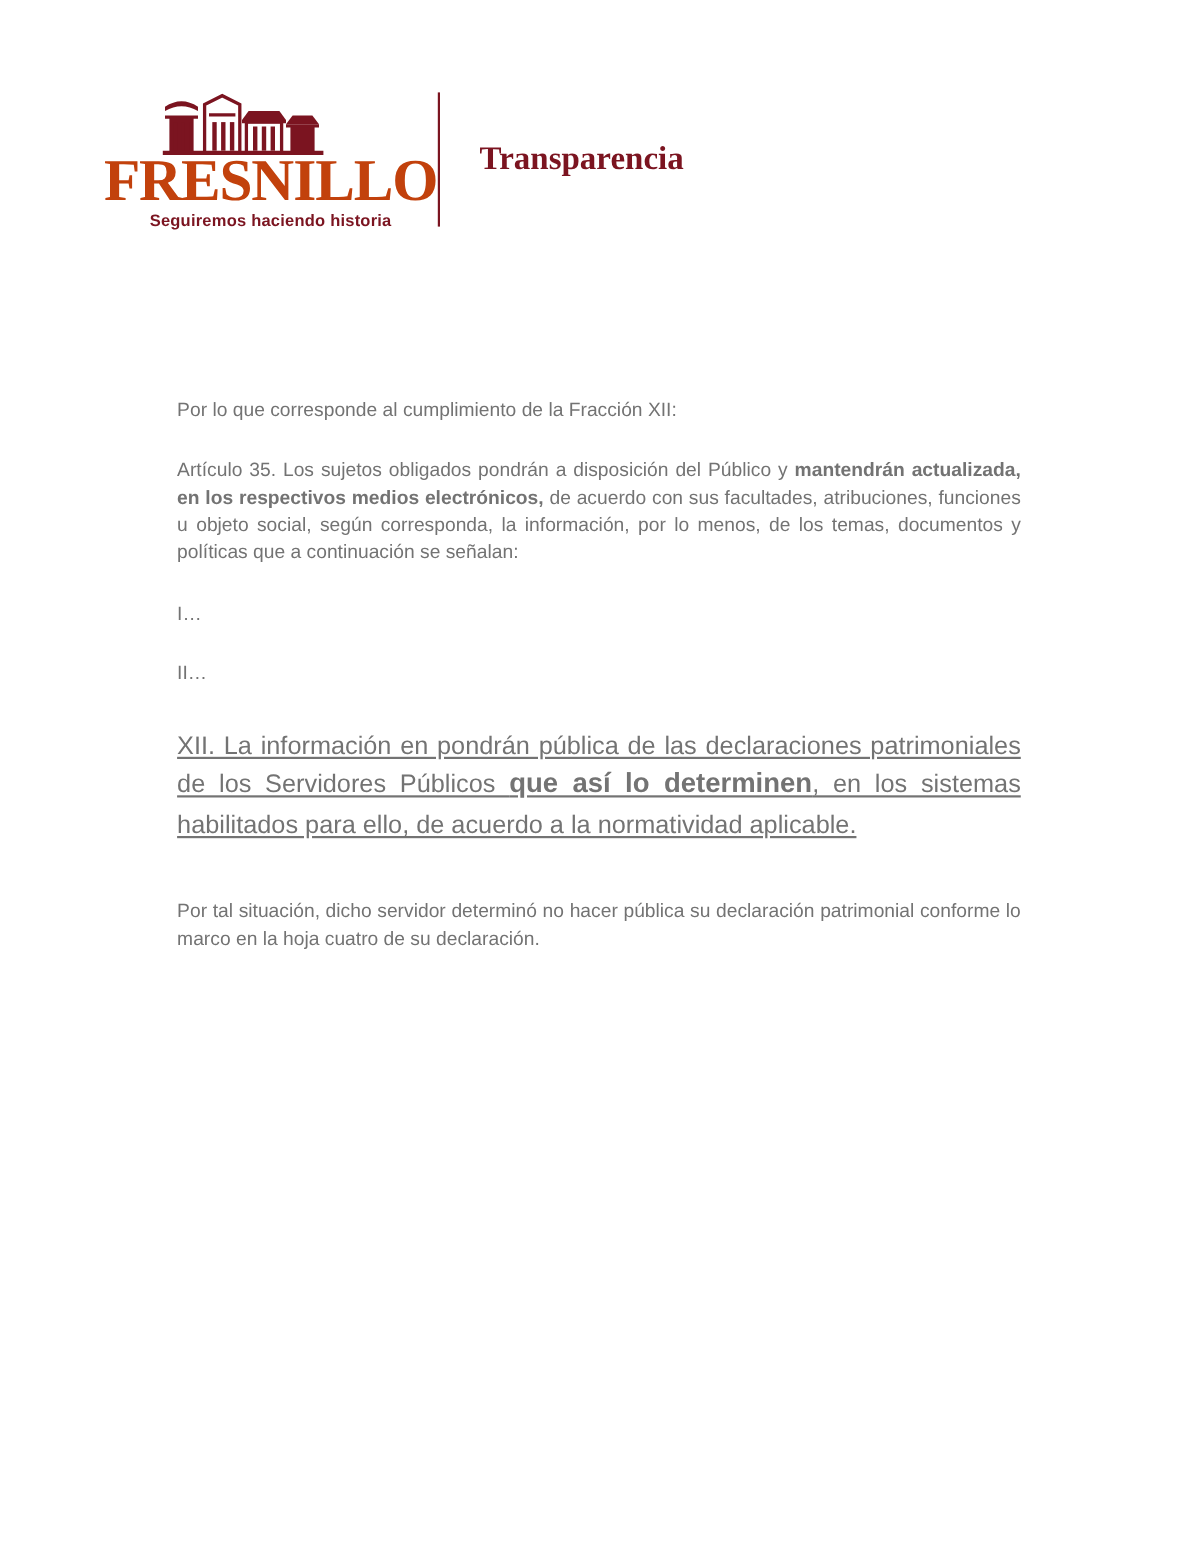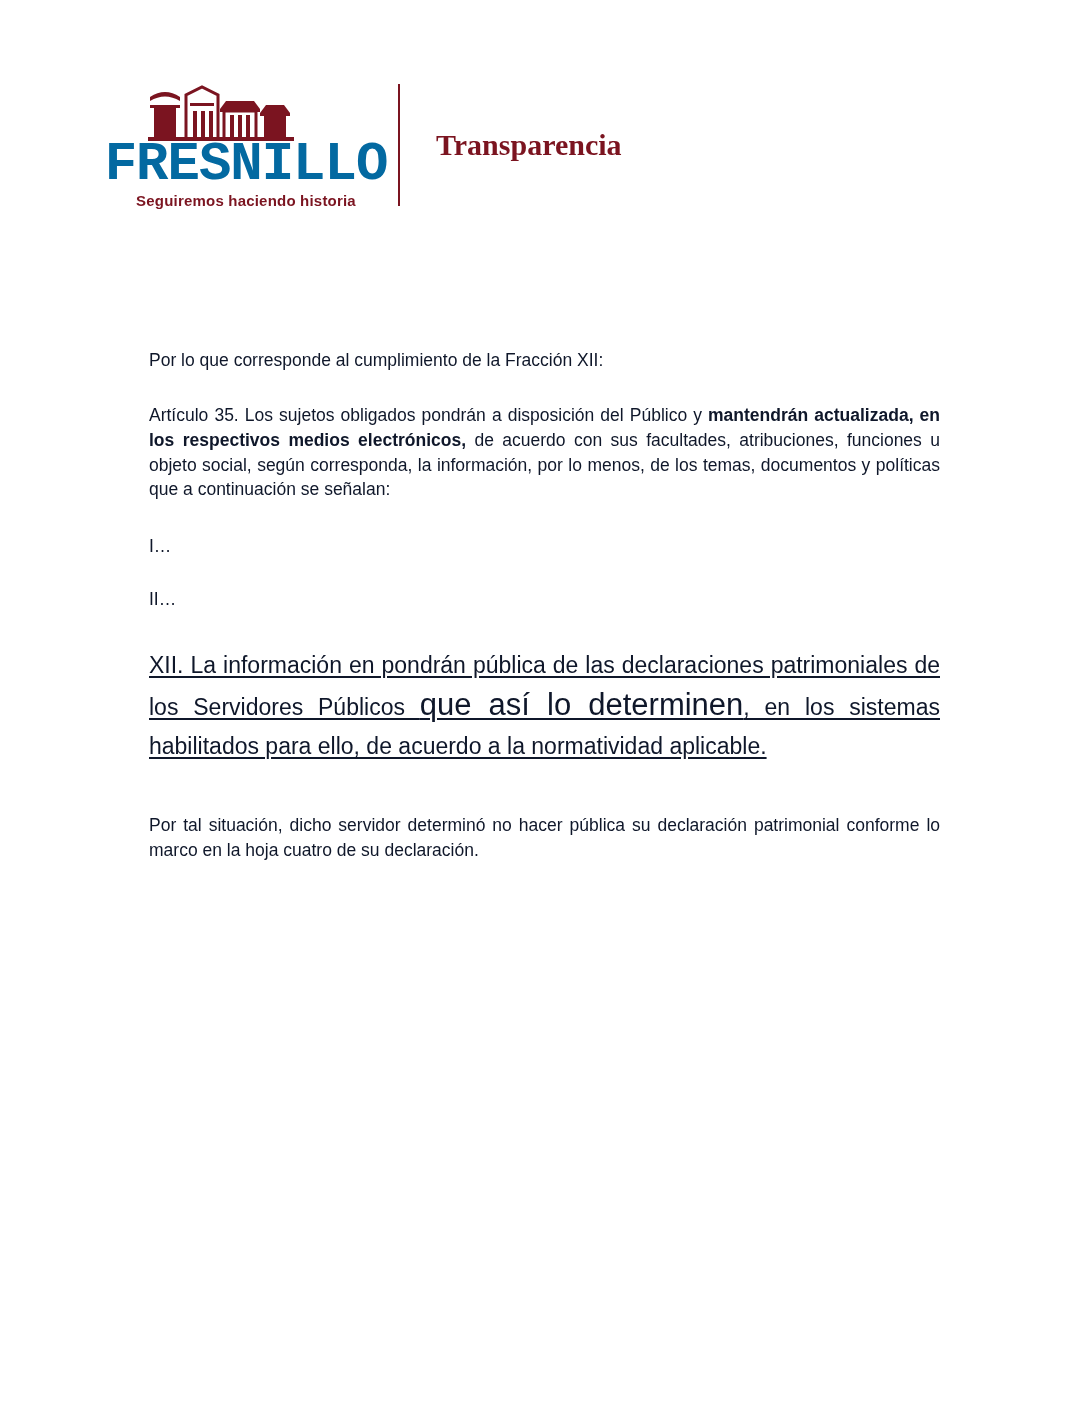--- a/index.html
+++ b/index.html
@@ -39,25 +39,25 @@
     display: flex;
     flex-direction: column;
     align-items: center;
   }
   .logo-mark {
     width: 200px;
     height: 62px;
     display: block;
   }
   .logo-word {
-    font-family: Liberation Mono, monospace;
+    font-family: Liberation Serif, serif;
     font-weight: bold;
     font-size: 54px;
     letter-spacing: -1px;
-    color: #0369a1;
+    color: #c2410c;
     line-height: 0.95;
     margin-top: -4px;
   }
   .logo-tag {
     font-family: "Liberation Sans", sans-serif;
     font-weight: bold;
     font-size: 15px;
     color: #7b1420;
     letter-spacing: 0.2px;
     margin-top: 2px;
@@ -78,24 +78,24 @@
   }
 
   
   .content {
     position: absolute;
     top: 348px;
     left: 149px;
     width: 791px;
   }
   p {
-    margin: 0;
+    margin: 12px;
     font-size: 17.5px;
     line-height: 1.42;
-    color: #0f172a;
+    color: #737373;
   }
   .just {
     text-align: justify;
   }
   .sp-1 { margin-top: 58px; }
   .sp-2 { margin-top: 30px; }
   .sp-3 { margin-top: 32px; }
   .sp-4 { margin-top: 28px; }
   .sp-6 { margin-top: 50px; }
 
@@ -103,22 +103,22 @@
 
   .frac-xii {
     margin-top: 36px;
     font-size: 23px;
     line-height: 1.5;
     text-align: justify;
     text-decoration: underline;
     text-underline-offset: 3px;
   }
   .frac-xii .strong-big {
-    font-weight: normal;
-    font-size: 31px;
+    font-weight: bold;
+    font-size: 25px;
   }
 </style>
 </head>
 <body>
 
 <div class="page">
 
   <div class="header">
 
     <div class="logo-block">

